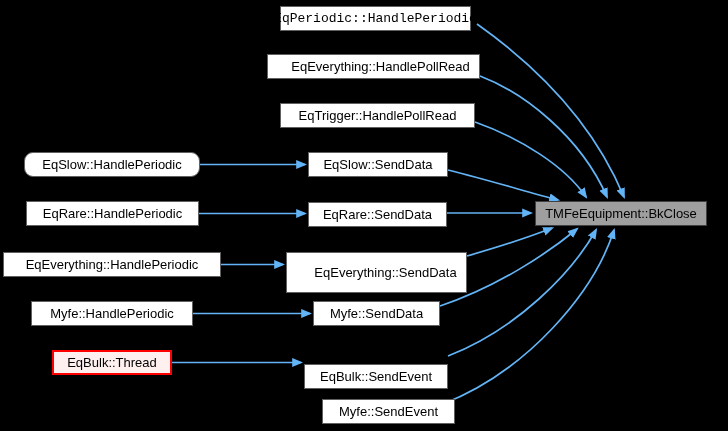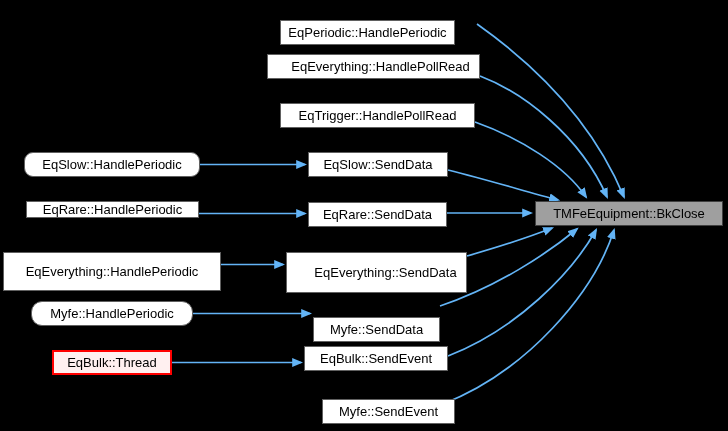--- a/index.html
+++ b/index.html
@@ -46,28 +46,28 @@
         <path d="M448,170 C492,181 527,192 558,200" class="edge" marker-end="url(#arrow)"></path>
         <path d="M447,213 C475,213 505,213 531,213" class="edge" marker-end="url(#arrow)"></path>
         <path d="M467,256 C498,247 527,238 552,228" class="edge" marker-end="url(#arrow)"></path>
         <path d="M440,306 C497,287 548,253 577,229" class="edge" marker-end="url(#arrow)"></path>
         <path d="M448,356 C517,329 572,273 596,230" class="edge" marker-end="url(#arrow)"></path>
         <path d="M443,404 C527,371 594,293 614,230" class="edge" marker-end="url(#arrow)"></path>
       </g>
   </svg>
   <div id="node-layer">
       <div class="node" style="left: 24px; top: 152px; width: 176px; height: 25px; border-radius: 9px;">EqSlow::HandlePeriodic</div>
-      <div class="node" style="left: 26px; top: 201px; width: 173px; height: 17px;">EqRare::HandlePeriodic</div>
-      <div class="node" style="left: 3px; top: 252px; width: 218px; height: 39px;">EqEverything::HandlePeriodic</div>
-      <div class="node" style="left: 31px; top: 301px; width: 162px; height: 25px; border-radius: 11px;">Myfe::HandlePeriodic</div>
+      <div class="node" style="left: 26px; top: 201px; width: 173px; height: 25px;">EqRare::HandlePeriodic</div>
+      <div class="node" style="left: 3px; top: 252px; width: 218px; height: 25px;">EqEverything::HandlePeriodic</div>
+      <div class="node" style="left: 31px; top: 301px; width: 162px; height: 25px;">Myfe::HandlePeriodic</div>
       <div class="node truncated" style="left: 52px; top: 350px; width: 120px; height: 25px;">EqBulk::Thread</div>
-      <div class="node" style="left: 280px; top: 20px; width: 175px; height: 25px;">EqPeriodic::HandlePeriodic</div>
+      <div class="node" style="left: 280px; top: 6px; width: 191px; height: 25px; font-family: Liberation Mono, monospace;">EqPeriodic::HandlePeriodic</div>
       <div class="node" style="left: 267px; top: 54px; width: 213px; height: 25px; padding-left: 14px;">EqEverything::HandlePollRead</div>
       <div class="node" style="left: 280px; top: 103px; width: 195px; height: 25px;">EqTrigger::HandlePollRead</div>
       <div class="node" style="left: 308px; top: 152px; width: 140px; height: 25px;">EqSlow::SendData</div>
       <div class="node" style="left: 308px; top: 202px; width: 139px; height: 25px;">EqRare::SendData</div>
       <div class="node" style="left: 286px; top: 252px; width: 181px; height: 41px; padding-left: 18px;">EqEverything::SendData</div>
-      <div class="node" style="left: 313px; top: 301px; width: 127px; height: 25px; margin-top: 16px;">Myfe::SendData</div>
-      <div class="node" style="left: 304px; top: 346px; width: 144px; height: 25px; text-align: center;">EqBulk::SendEvent</div>
+      <div class="node" style="left: 313px; top: 301px; width: 127px; height: 25px;">Myfe::SendData</div>
+      <div class="node" style="left: 304px; top: 364px; width: 144px; height: 25px; text-align: center;">EqBulk::SendEvent</div>
       <div class="node" style="left: 310px; top: 399px; width: 133px; height: 25px; margin-left: 12px;">Myfe::SendEvent</div>
-      <div class="node current" style="left: 535px; top: 201px; width: 188px; height: 25px;">TMFeEquipment::BkClose</div>
+      <div class="node current" style="left: 535px; top: 201px; width: 172px; height: 25px;">TMFeEquipment::BkClose</div>
     </div>
 </div>
 
 </body></html>

